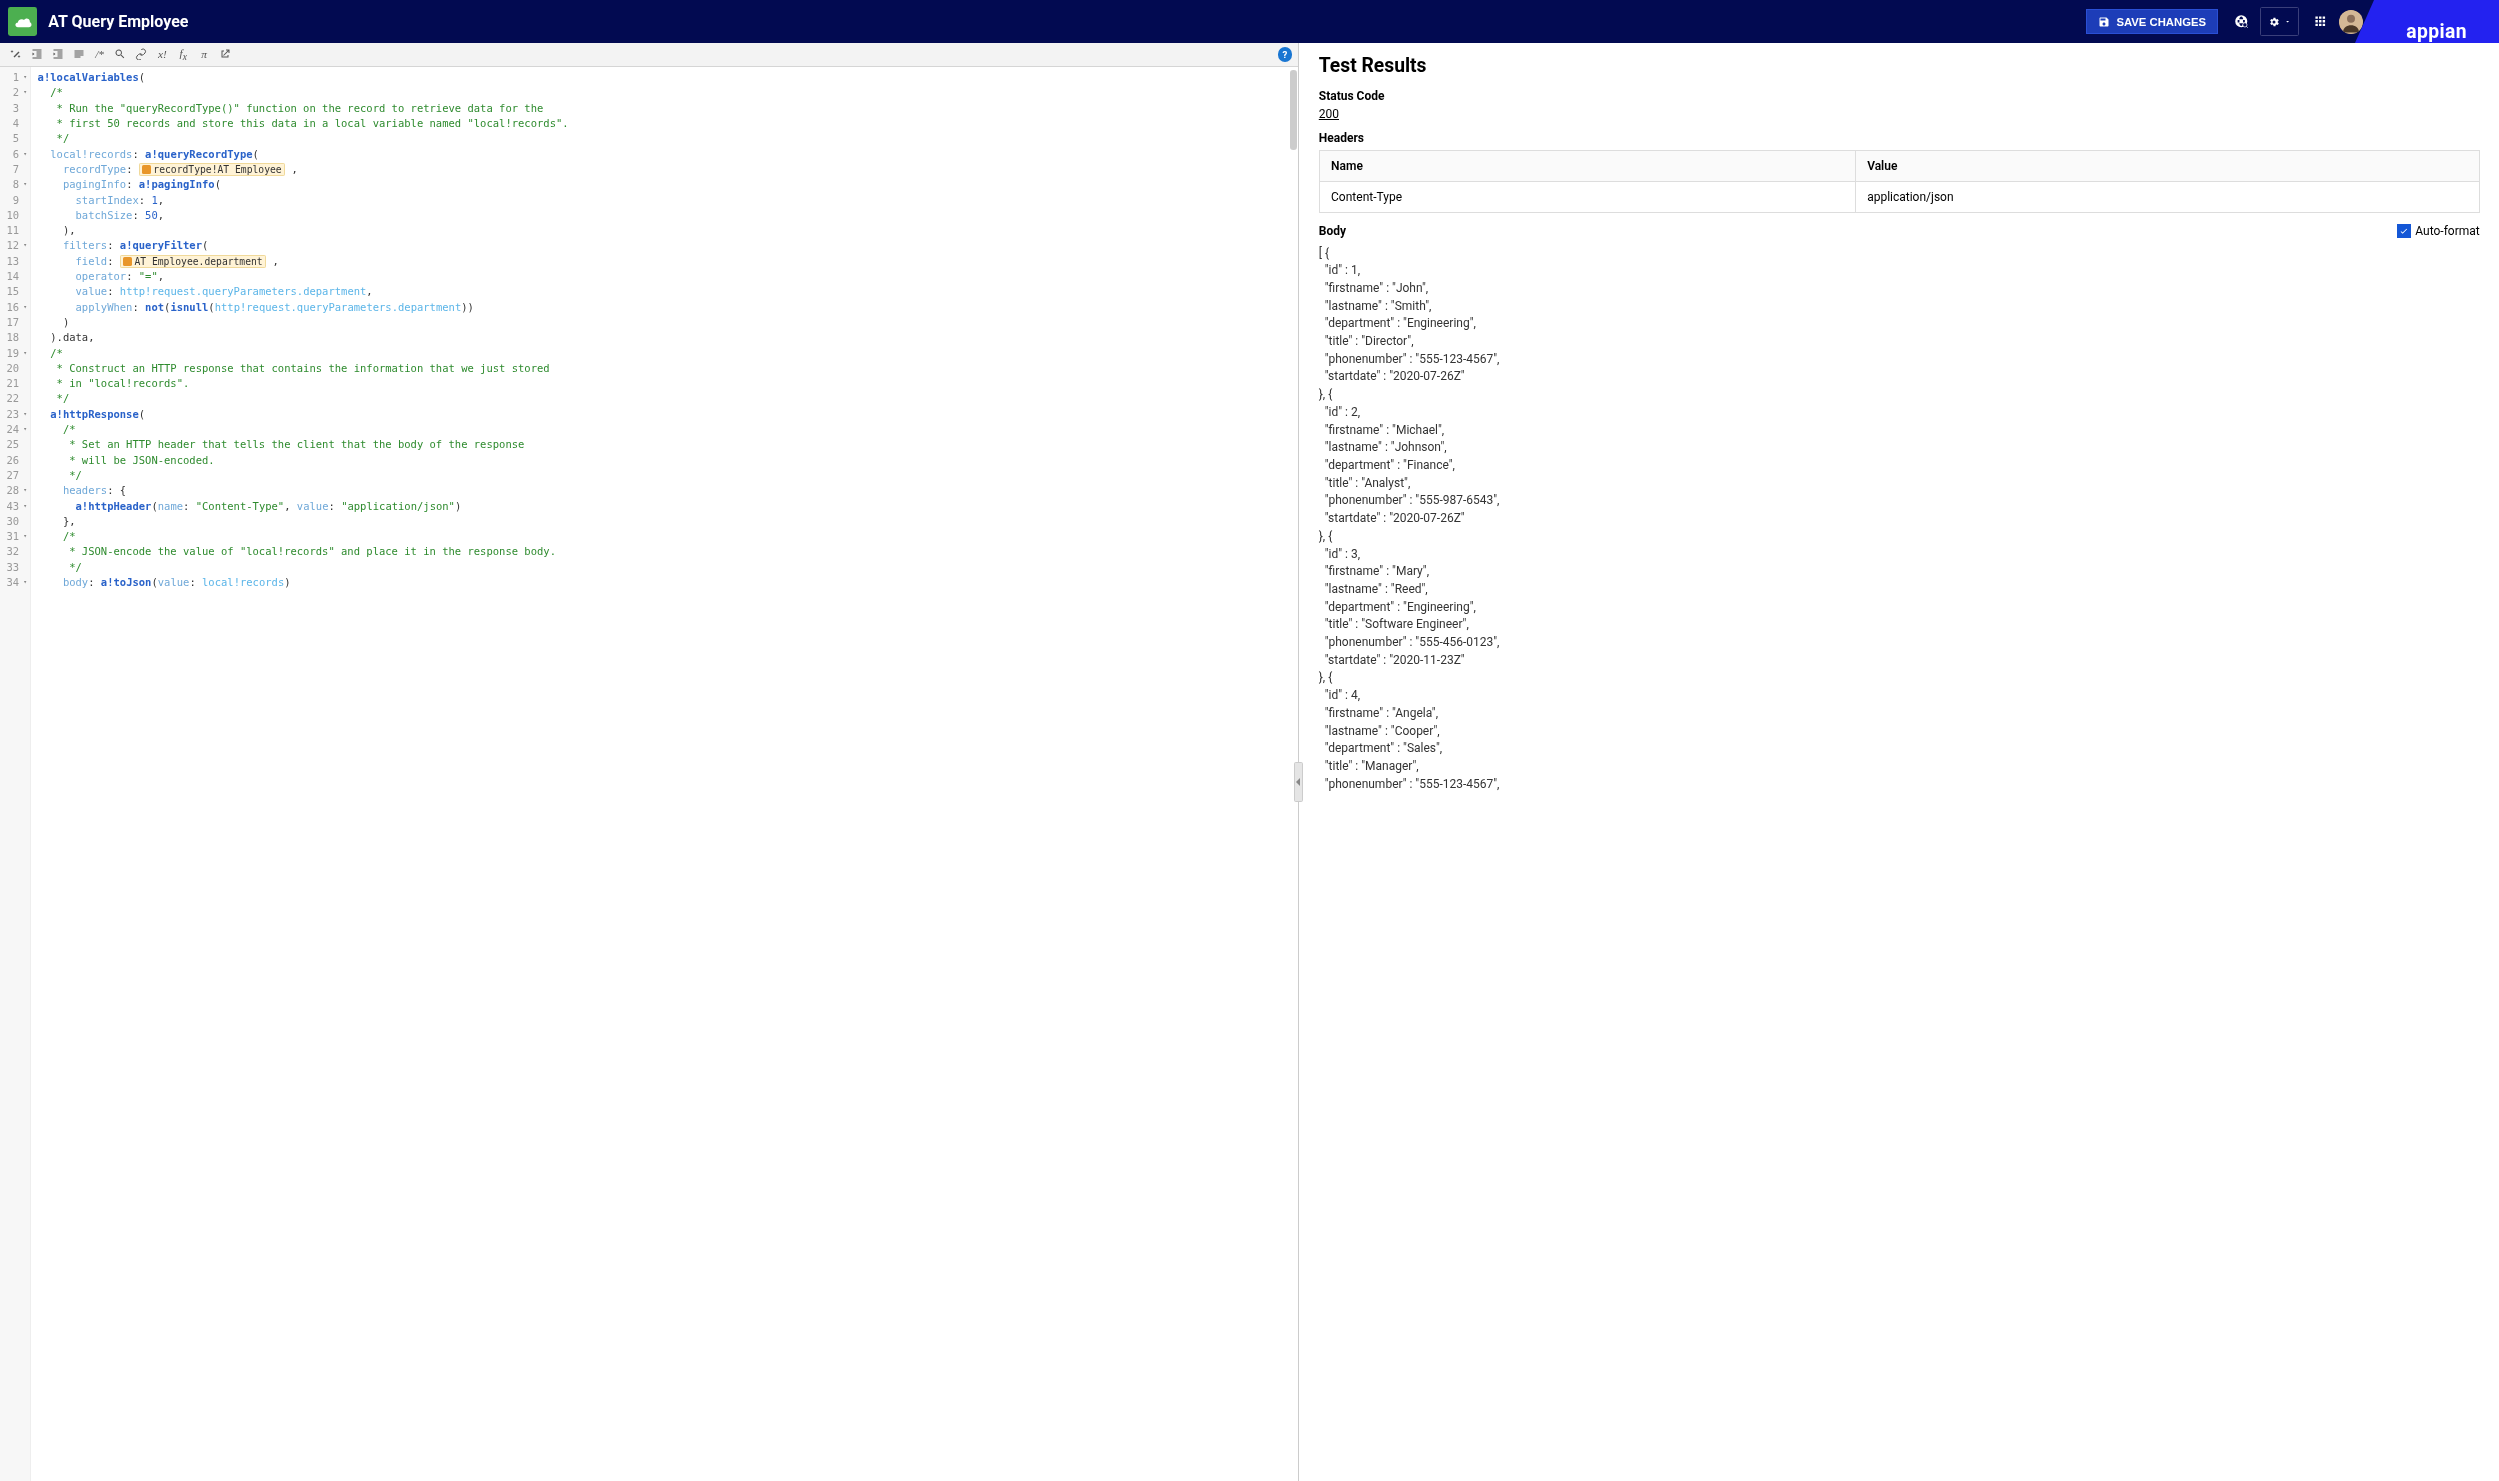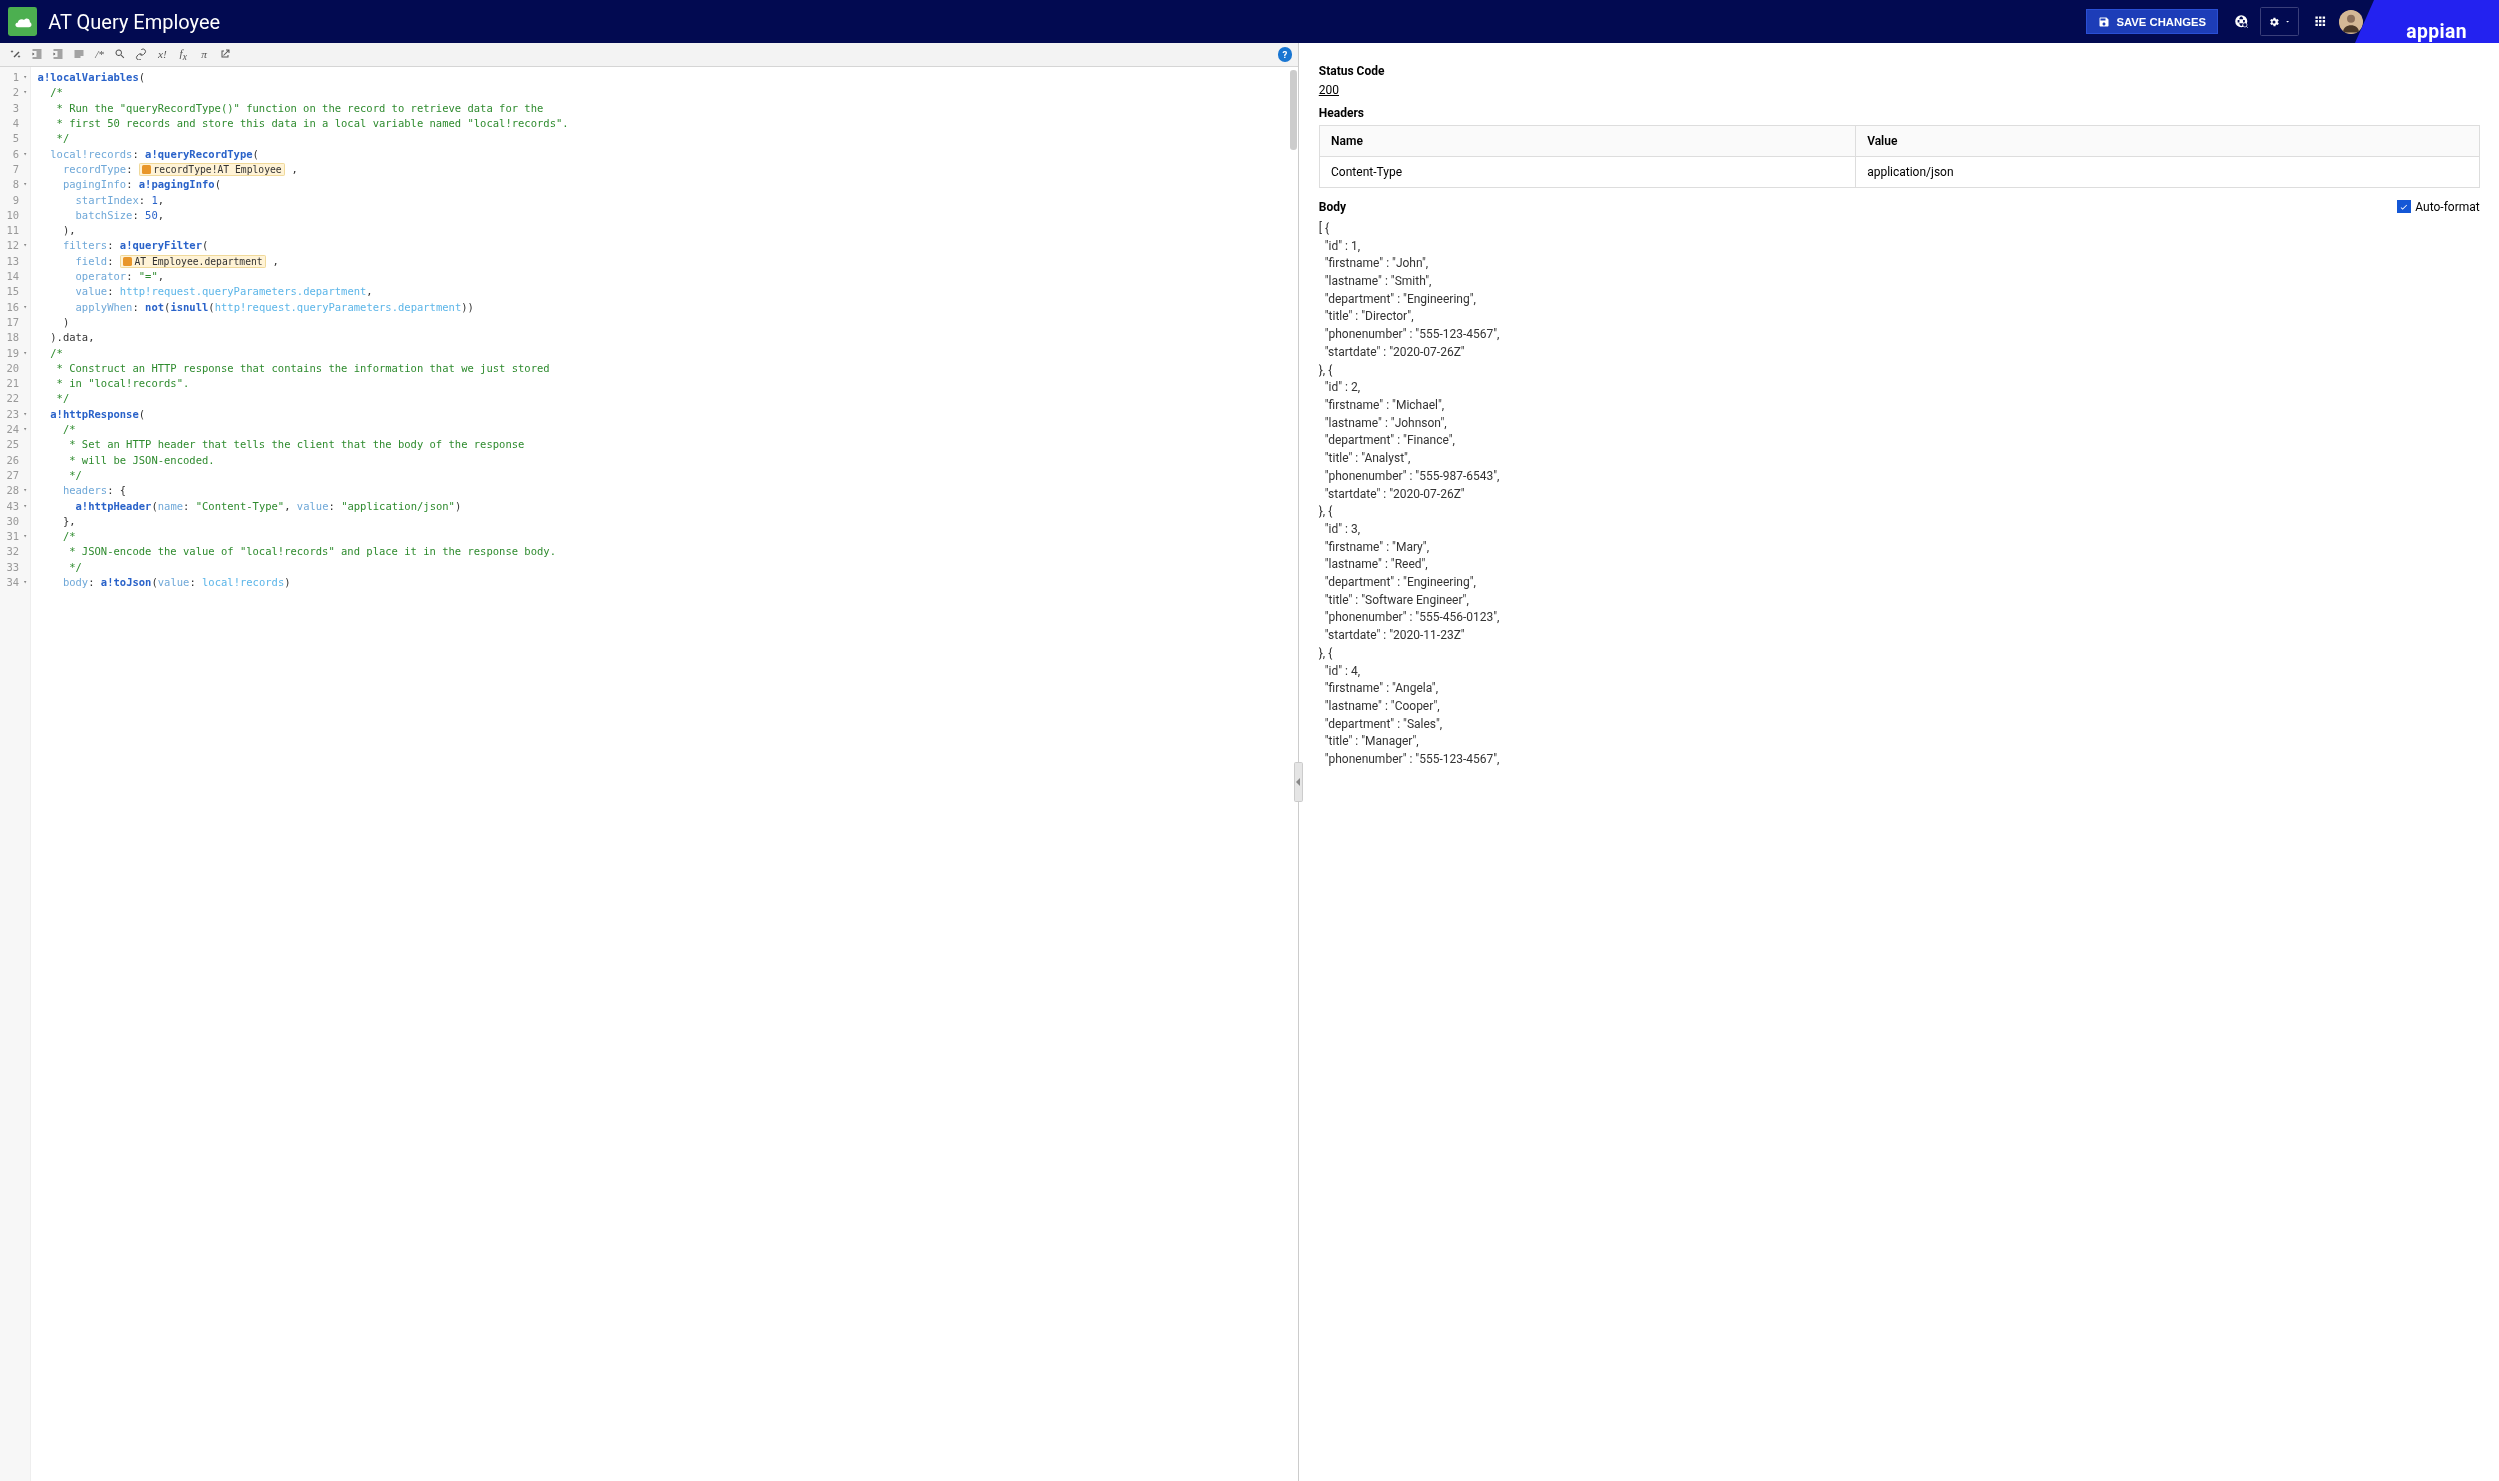--- a/index.html
+++ b/index.html
@@ -4,21 +4,21 @@
 <style>
 * { margin: 0; padding: 0; box-sizing: border-box; }
 body { font-family: -apple-system, BlinkMacSystemFont, "Segoe UI", Roboto, Arial, sans-serif; background: #fff; overflow: hidden; }
 
 .app { display: flex; flex-direction: column; height: 100vh; width: 100vw; }
 
 
 .header { background: #020a51; color: #fff; display: flex; align-items: center; height: 43px; padding: 0 0 0 8px; }
 .header-icon { width: 29px; height: 29px; background: #4caf50; border-radius: 2.4px; display: flex; align-items: center; justify-content: center; margin-right: 11.3px; }
 .header-icon svg { width: 19.3px; height: 19.3px; }
-.header-title { font-size: 20px; font-weight: 400; flex: 0 0 auto; }
+.header-title { font-size: 16px; font-weight: 700; flex: 0 0 auto; }
 .header-spacer { flex: 1; }
 .save-btn { background: #1d3db8; color: #fff; border: 0.8px solid #2a4fd5; padding: 5.6px 11.3px; font-size: 11.3px; font-weight: 600; cursor: pointer; display: flex; align-items: center; gap: 6.4px; margin-right: 8px; }
 .save-btn svg { width: 12px; height: 12px; }
 .header-iconbtn { width: 29px; height: 29px; display: flex; align-items: center; justify-content: center; cursor: pointer; margin-right: 4.8px; border: 0.8px solid transparent; }
 .header-iconbtn svg { width: 14.5px; height: 14.5px; fill: #fff; }
 .gear-group { display: flex; align-items: center; padding: 0 6.4px; height: 29px; border: 0.8px solid #3a3f7a; border-radius: 1.6px; cursor: pointer; margin-right: 6.4px; gap: 4.8px; }
 .avatar { width: 24px; height: 24px; border-radius: 50%; background: linear-gradient(135deg,#c9a27a,#8b6f5a); margin-right: 11.3px; overflow: hidden; display:flex; align-items:center; justify-content:center;}
 .avatar svg { width: 24px; height: 24px; }
 .brand { background: #2322f0; height: 43px; display: flex; align-items: flex-end; padding: 0 32px 0 32px; position: relative; }
 .brand::before { content: ""; position: absolute; left: -19.3px; top: 0; width: 0; height: 0; border-top: 43px solid transparent; border-right: 19.3px solid #2322f0; }
@@ -317,20 +317,21 @@
             </div>
           </div>
         <div class="code" id="code"><div><span class="tk-fn">a!localVariables</span><span>(</span></div><div><span>  </span><span class="tk-com">/*</span></div><div><span>   </span><span class="tk-com">* Run the "queryRecordType()" function on the record to retrieve data for the</span></div><div><span>   </span><span class="tk-com">* first 50 records and store this data in a local variable named "local!records".</span></div><div><span>   </span><span class="tk-com">*/</span></div><div><span>  </span><span class="tk-key">local!records</span><span>: </span><span class="tk-fn">a!queryRecordType</span><span>(</span></div><div><span>    </span><span class="tk-key">recordType</span><span>: </span><span class="tk-rec"><span class="tk-rec-ico"></span>recordType!AT Employee</span><span> ,</span></div><div><span>    </span><span class="tk-key">pagingInfo</span><span>: </span><span class="tk-fn">a!pagingInfo</span><span>(</span></div><div><span>      </span><span class="tk-key">startIndex</span><span>: </span><span class="tk-num">1</span><span>,</span></div><div><span>      </span><span class="tk-key">batchSize</span><span>: </span><span class="tk-num">50</span><span>,</span></div><div><span>    ),</span></div><div><span>    </span><span class="tk-key">filters</span><span>: </span><span class="tk-fn">a!queryFilter</span><span>(</span></div><div><span>      </span><span class="tk-key">field</span><span>: </span><span class="tk-rec"><span class="tk-rec-ico"></span>AT Employee.department</span><span> ,</span></div><div><span>      </span><span class="tk-key">operator</span><span>: </span><span class="tk-str">"="</span><span>,</span></div><div><span>      </span><span class="tk-key">value</span><span>: </span><span class="tk-link">http!request.queryParameters.department</span><span>,</span></div><div><span>      </span><span class="tk-key">applyWhen</span><span>: </span><span class="tk-fn">not</span><span>(</span><span class="tk-fn">isnull</span><span>(</span><span class="tk-link">http!request.queryParameters.department</span><span>))</span></div><div><span>    )</span></div><div><span>  ).data,</span></div><div><span>  </span><span class="tk-com">/*</span></div><div><span>   </span><span class="tk-com">* Construct an HTTP response that contains the information that we just stored</span></div><div><span>   </span><span class="tk-com">* in "local!records".</span></div><div><span>   </span><span class="tk-com">*/</span></div><div><span>  </span><span class="tk-fn">a!httpResponse</span><span>(</span></div><div><span>    </span><span class="tk-com">/*</span></div><div><span>     </span><span class="tk-com">* Set an HTTP header that tells the client that the body of the response</span></div><div><span>     </span><span class="tk-com">* will be JSON-encoded.</span></div><div><span>     </span><span class="tk-com">*/</span></div><div><span>    </span><span class="tk-key">headers</span><span>: {</span></div><div><span>      </span><span class="tk-fn">a!httpHeader</span><span>(</span><span class="tk-key">name</span><span>: </span><span class="tk-str">"Content-Type"</span><span>, </span><span class="tk-key">value</span><span>: </span><span class="tk-str">"application/json"</span><span>)</span></div><div><span>    },</span></div><div><span>    </span><span class="tk-com">/*</span></div><div><span>     </span><span class="tk-com">* JSON-encode the value of "local!records" and place it in the response body.</span></div><div><span>     </span><span class="tk-com">*/</span></div><div><span>    </span><span class="tk-key">body</span><span>: </span><span class="tk-fn">a!toJson</span><span>(</span><span class="tk-key">value</span><span>: </span><span class="tk-link">local!records</span><span>)</span></div></div>
         <div class="editor-scroll"></div>
       </div>
 
       <div class="splitter-handle"></div>
     </div>
 
     <div class="right-pane">
+      <div class="results-title">Test Results</div>
 
       <div class="field-label">Status Code</div>
       <div class="field-value">200</div>
 
       <div class="field-label">Headers</div>
       <table class="headers-table">
         <thead>
             <tr>
           <th>Name</th>
           <th>Value</th>

